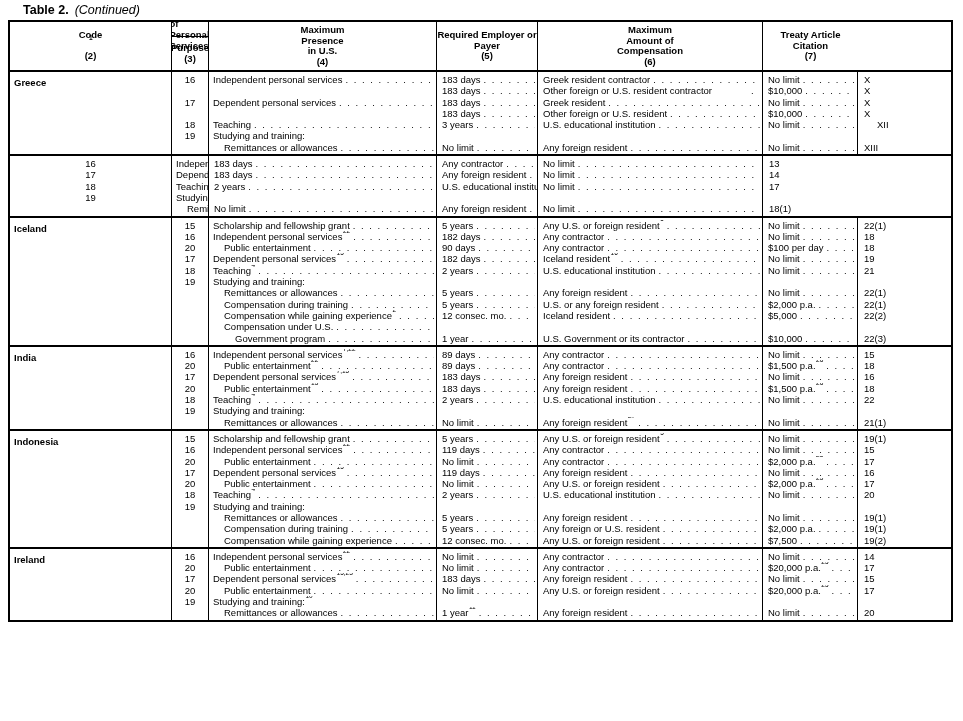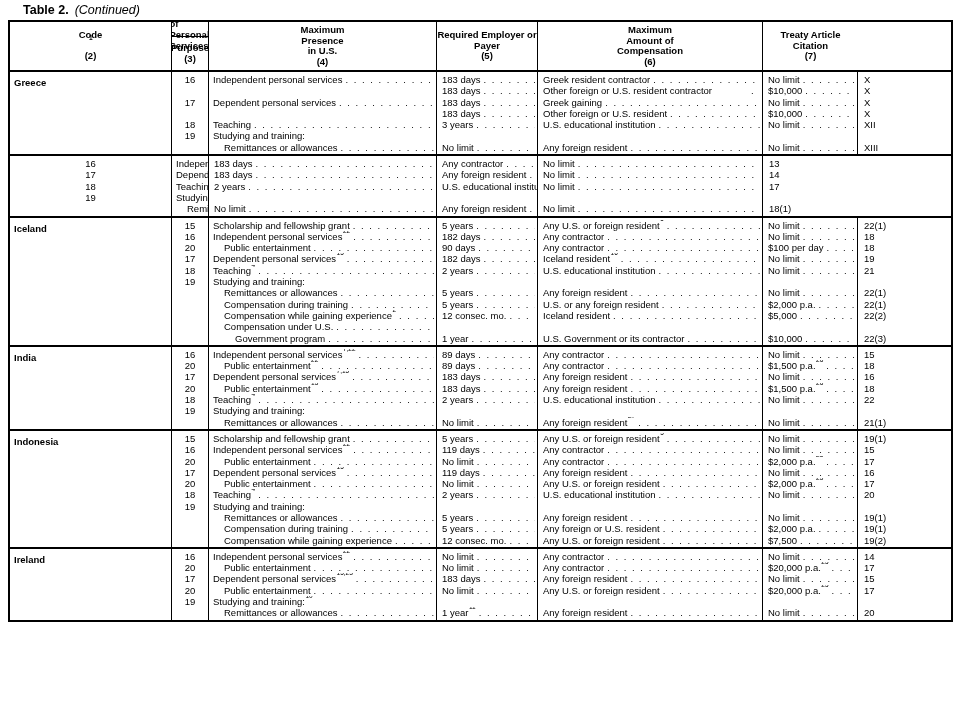--- a/index.html
+++ b/index.html
@@ -123,21 +123,21 @@
         <div class="cell col">
           <div class="line" style="padding-left: 5px;">
             <span class="t">Greek resident contractor</span>
             <span class="leader"></span>
           </div>
           <div class="line" style="padding-left: 5px; gap: 36px;">
             <span class="t">Other foreign or U.S. resident contractor</span>
             <span class="leader"></span>
           </div>
           <div class="line" style="padding-left: 5px;">
-            <span class="t">Greek gaining</span>
+            <span class="t">Greek resident</span>
             <span class="leader"></span>
           </div>
           <div class="line" style="padding-left: 5px;">
             <span class="t">Other foreign or U.S. resident</span>
             <span class="leader"></span>
           </div>
           <div class="line" style="padding-left: 5px;">
             <span class="t">U.S. educational institution</span>
             <span class="leader"></span>
           </div>
@@ -180,21 +180,21 @@
           </div>
           <div class="line" style="padding-left: 6px;">
             <span class="t">X</span>
           </div>
           <div class="line" style="padding-left: 6px;">
             <span class="t">X</span>
           </div>
           <div class="line" style="padding-left: 6px;">
             <span class="t">X</span>
           </div>
-          <div class="line" style="padding-left: 6px;">
+          <div class="line" style="padding-left: 6px; margin-left: 13px;">
             <span class="t">XII</span>
           </div>
           <div class="line"></div>
           <div class="line" style="padding-left: 6px;">
             <span class="t">XIII</span>
           </div>
         </div>
       </div>
       <div class="grid sec">
         <div class="cell col">

